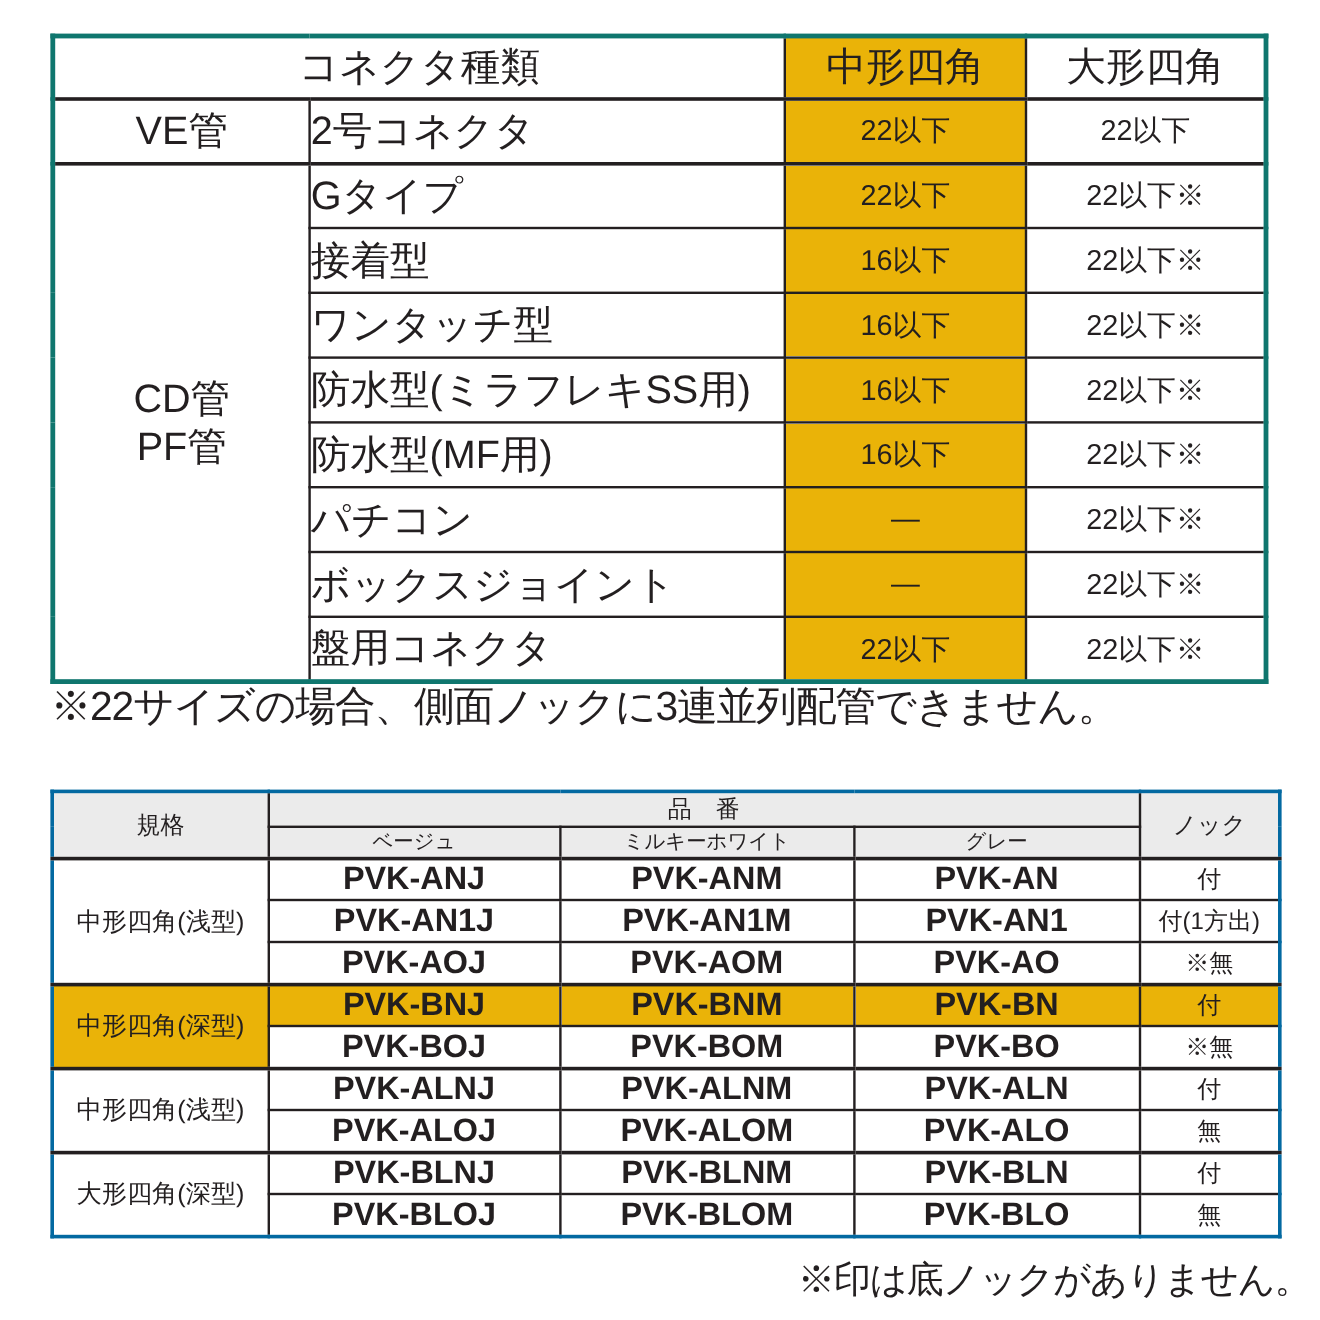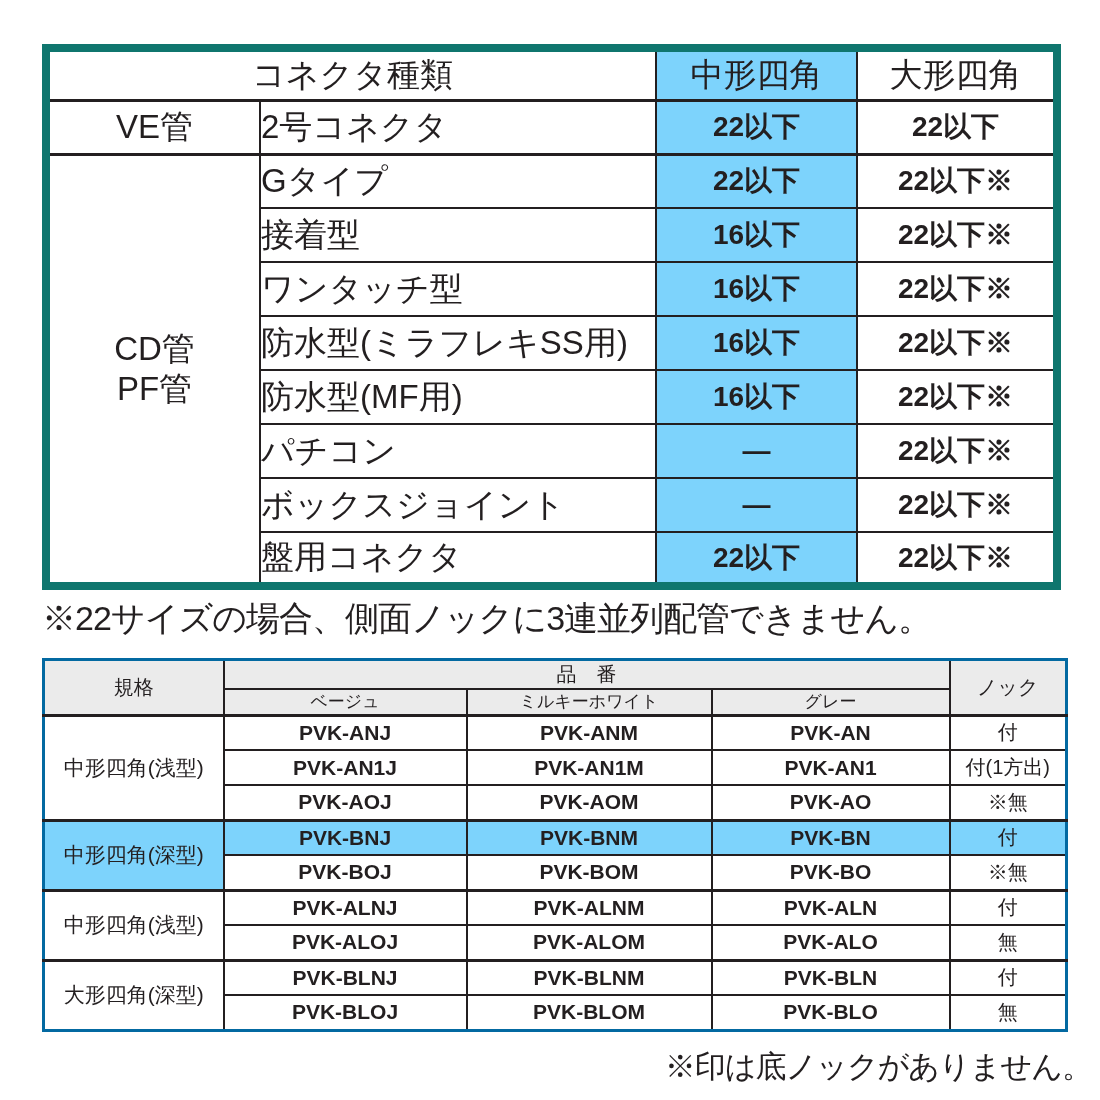--- a/index.html
+++ b/index.html
@@ -1,43 +1,43 @@
 <!DOCTYPE html>
 <html><head>
 <meta charset="utf-8">
 <style>
   html,body { margin:0; padding:0; }
   body {
     width:1100px; height:1100px; background:#ffffff; position:relative;
     font-family:"Liberation Sans", sans-serif; color:#231f20;
     overflow:hidden;
   }
-  .yellow { background:#7dd3fc; }
+  .yellow { background:#eab308; }
 
   
   table.t1 {
-    position:absolute; left:42px; top:44px;
+    position:absolute; left:42px; top:28px;
     border-collapse:collapse; table-layout:fixed;
-    border:8px solid #0f766e;
+    border:4px solid #0f766e;
   }
   table.t1 th, table.t1 td {
     border:2px solid #231f20; text-align:center; vertical-align:middle;
     white-space:nowrap; padding:0; overflow:hidden;
   }
   table.t1 tr { height:54px; }
   table.t1 tr.hdr { height:52px; }
   table.t1 tr.hdr th { font-weight:normal; font-size:33px; }
   table.t1 td.group { font-size:33px; white-space:pre-line; line-height:1.2; }
   table.t1 td.name  { text-align:left; font-size:33px; }
-  table.t1 td.val   { font-size:28px;font-weight:bold; }
+  table.t1 td.val   { font-size:24px; }
   table.t1 tr.sep th, table.t1 tr.sep td { border-top-width:3px; }
 
   
   .note1 {
-    position:absolute; left:42px; top:596px;
+    position:absolute; left:42px; top:566px;
     font-size:34px; letter-spacing:-1px;
   }
   .note2 {
     position:absolute; right:8px; top:1046px;
     font-size:31px; letter-spacing:-1px;
   }
 
   
   table.t2 {
     position:absolute; left:42px; top:658px;
@@ -46,21 +46,21 @@
   }
   table.t2 th, table.t2 td {
     border:2px solid #231f20; text-align:center; vertical-align:middle;
     white-space:nowrap; padding:0; overflow:hidden;
   }
   table.t2 th { font-weight:normal; background:#ebebeb; font-size:20px; }
   table.t2 th.colname { font-size:17px; border-top-width:1px; }
   table.t2 tr.h1, table.t2 tr.h2 { height:26px; }
   table.t2 tr.data { height:35px; }
   table.t2 td.glabel { font-size:21px;margin-top:46px; }
-  table.t2 td.part   { font-weight:bold; font-size:21px; letter-spacing:0px; }
+  table.t2 td.part   { font-weight:bold; font-size:27px; letter-spacing:0px; }
   table.t2 td.knock  { font-size:20px; }
   table.t2 tr.gsep td { border-top-width:3px; }
 </style>
 </head>
 <body>
 
 <table class="t1">
   <colgroup>
     <col style="width:214px">
       <col style="width:396px">

